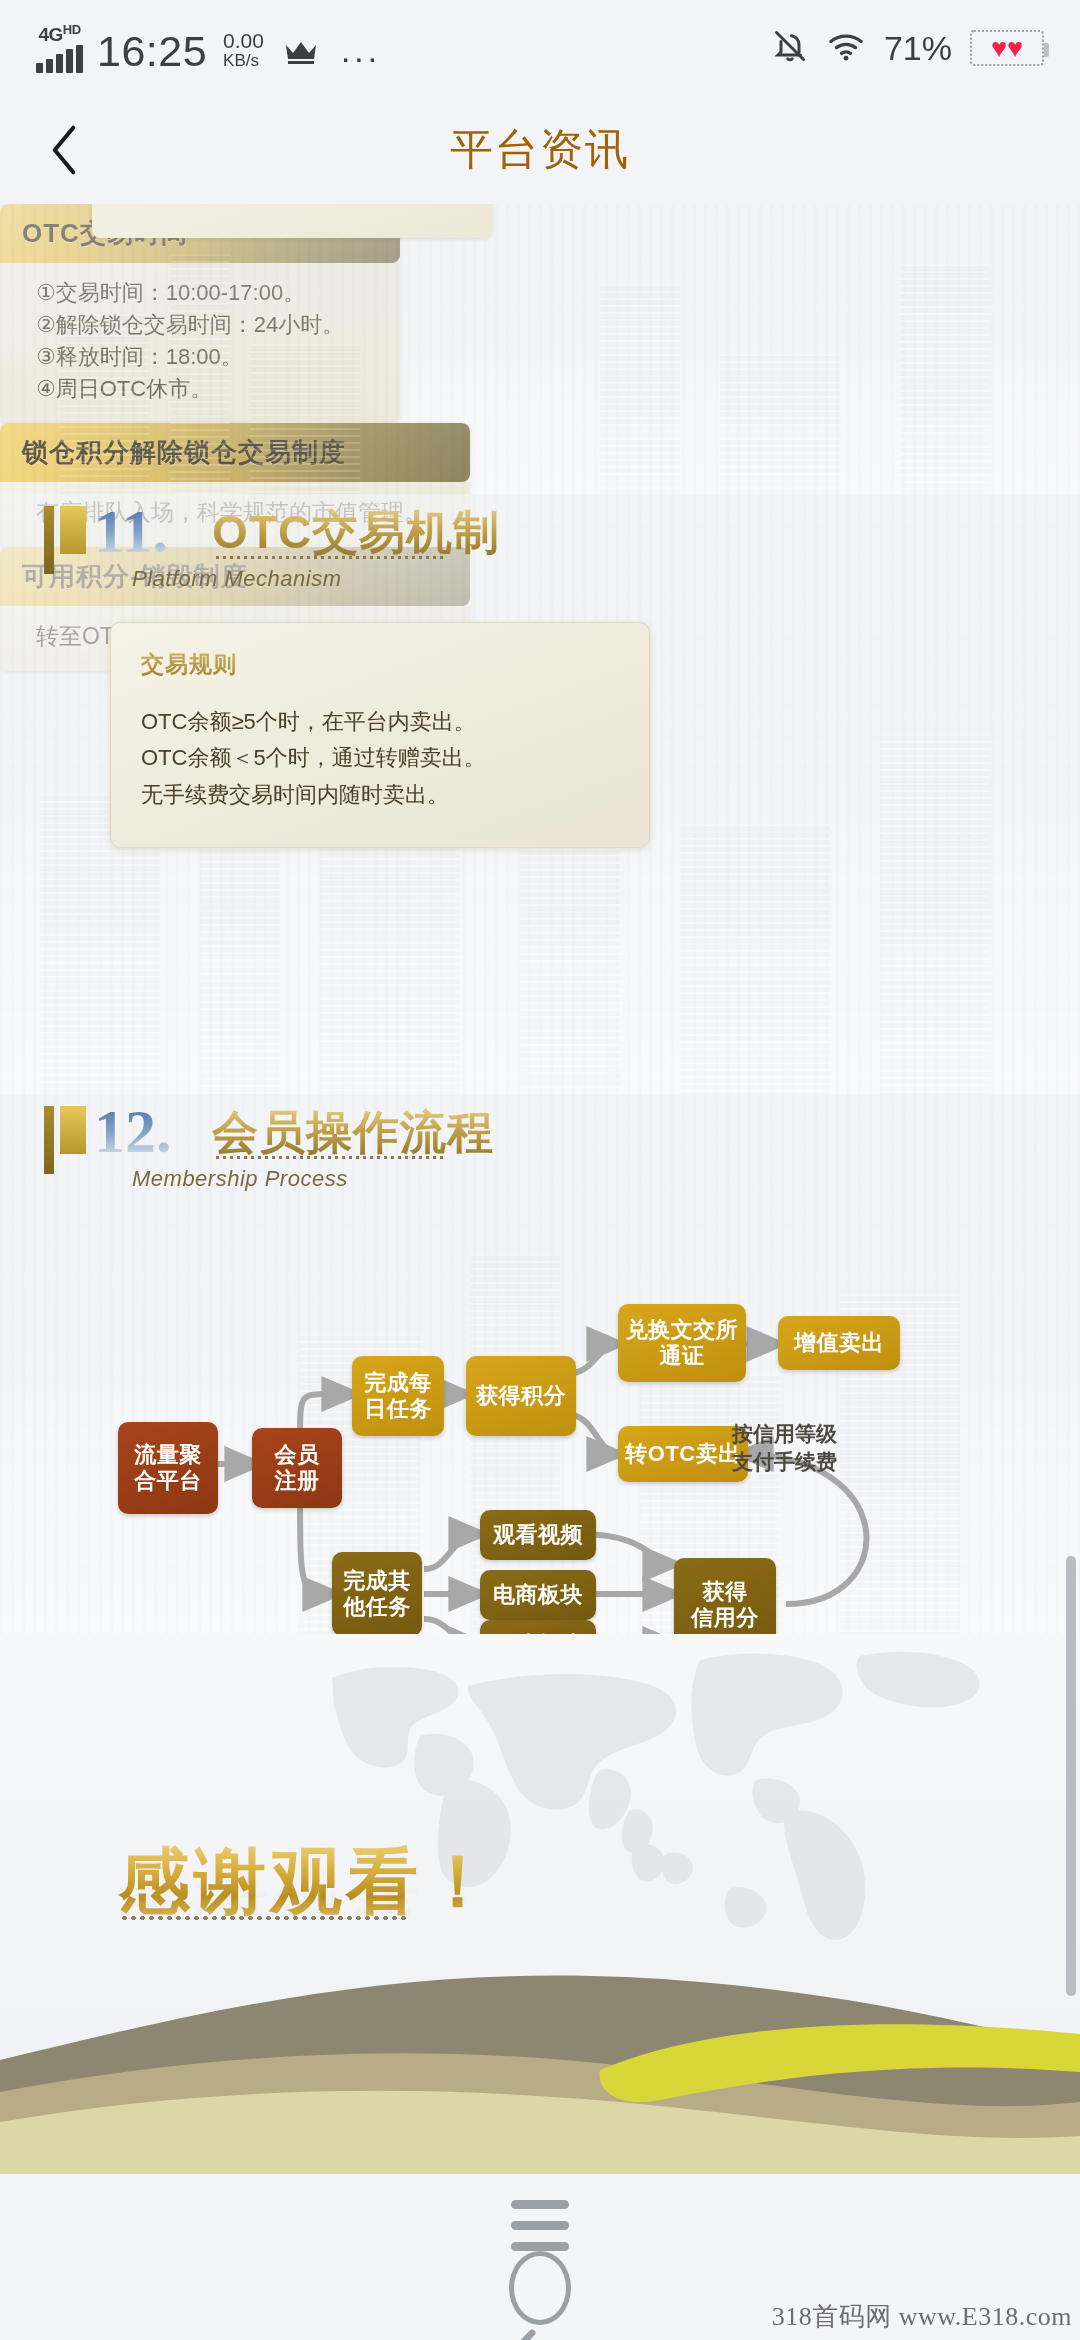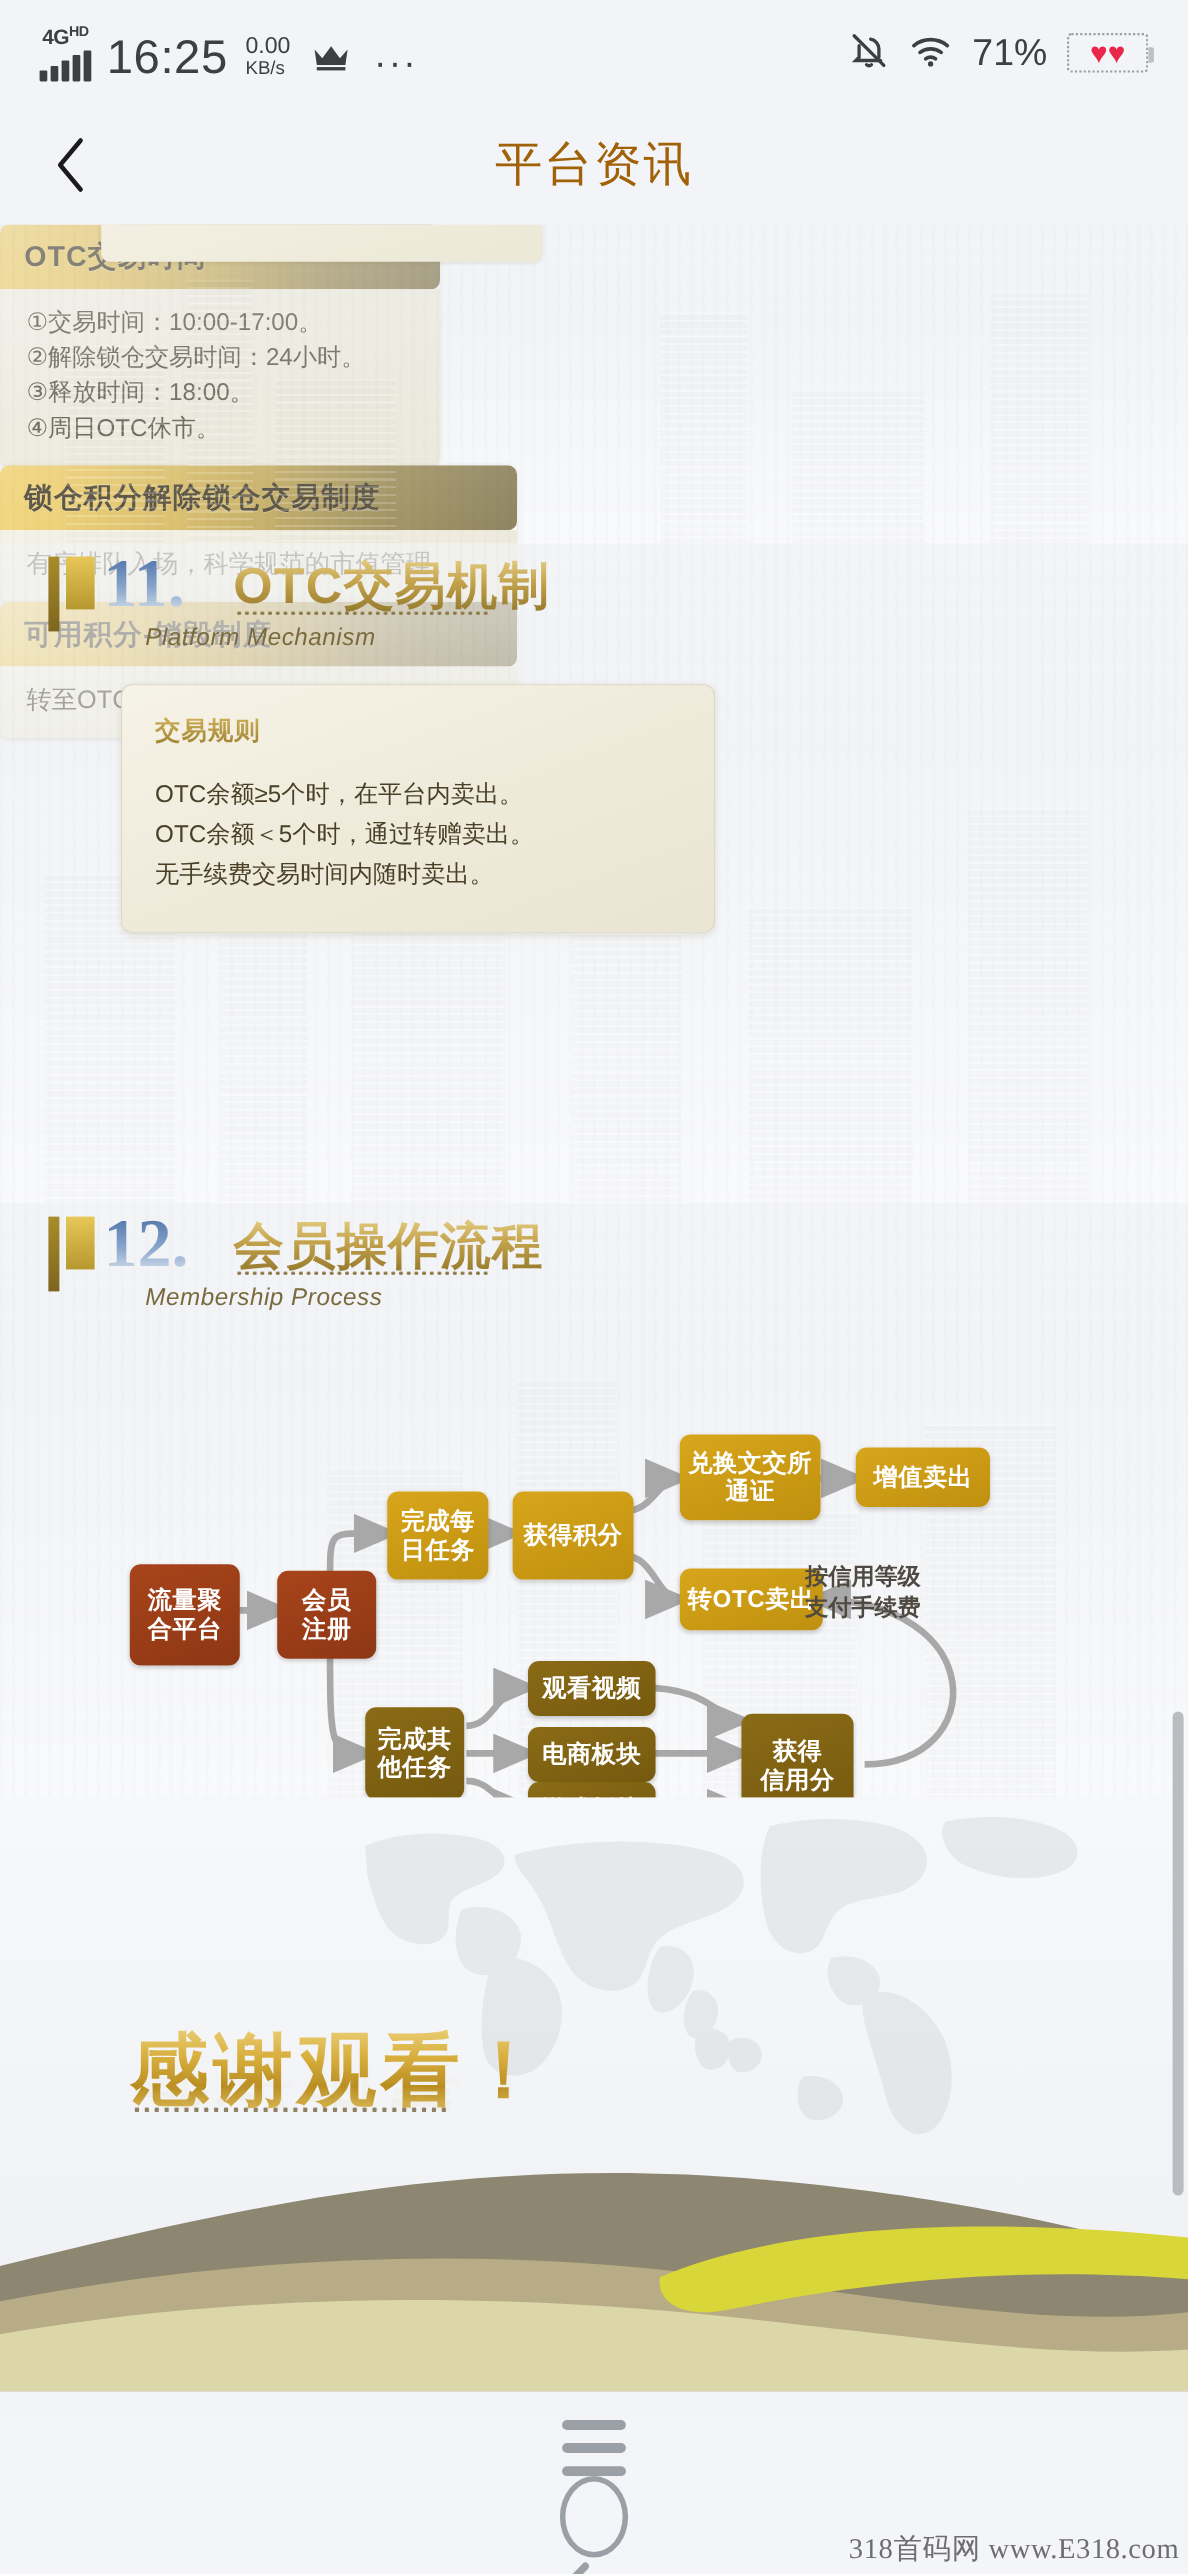--- a/index.html
+++ b/index.html
@@ -79,21 +79,21 @@
   .gcard { border-radius: 8px; overflow: hidden; box-shadow: 0 1px 4px rgba(120,110,70,.22); }
   .gcard-head {
     padding: 12px 22px;
     background: linear-gradient(100deg, #f2cf5e 0%, #e9c350 18%, #c6a644 45%, #8d7a3c 75%, #6f6233 100%);
     color: #2c2410; font-weight: 700; letter-spacing: 1px;
     border-radius: 8px 8px 8px 0;
     text-shadow: 0 1px 0 rgba(255,255,255,.25);
   }
   .gcard-body {
     background: linear-gradient(160deg, #f4f1e4 0%, #eeead9 40%, #e9e5d2 100%);
-    color: #3a3220; padding: 14px 24px 18px 24px; line-height: 1.45;
+    color: #3a3220; padding: 14px 24px 18px 36px; line-height: 1.45;
   }
 
   
   .cutcard {
     position: absolute; left: 92px; top: 0px; width: 400px; height: 34px;
     background: linear-gradient(160deg, #f3f0e3, #ece8d6);
     border-radius: 0 0 8px 8px; box-shadow: 0 1px 4px rgba(120,110,70,.18);
   }
 
   #cardOTC { left: 92px; top: 76px; width: 400px; }

